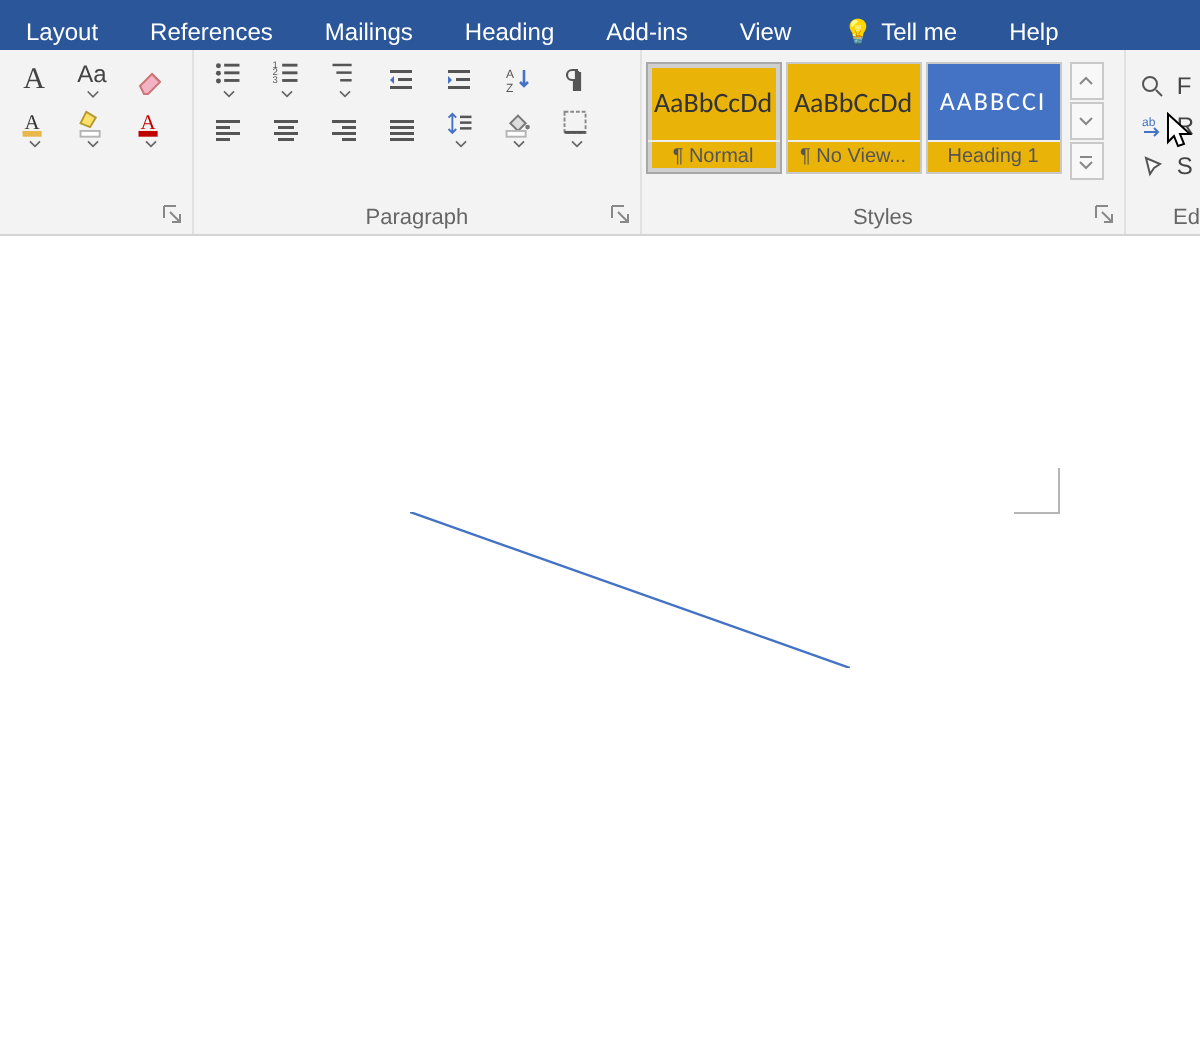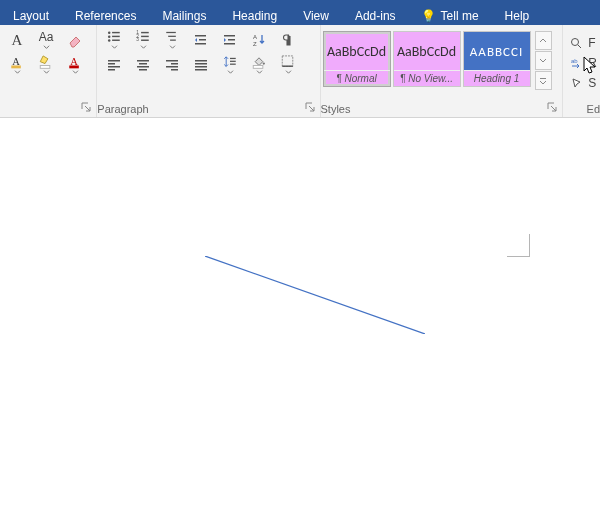--- a/index.html
+++ b/index.html
@@ -54,20 +54,21 @@
     cursor: pointer;
     padding: 0 2px;
   }
   .btn svg { display:block; }
   .dd { display:inline-flex; align-items:center;flex-direction:column; }
   .caret {
     width: 7px; height: 7px;
     margin-left:1px;
   }
   .group-label {
+    text-align: center;
     font-size: 11px;
     color: #666;
     position: absolute;
     bottom: 2px;
     left: 0; right: 0;
   }
   .launcher {
     position: absolute;
     right: 4px;
     bottom: 4px;
@@ -78,21 +79,21 @@
   .styles-gallery {
     display: flex;
     gap: 2px;
     padding: 2px;
     align-items: flex-start;
   }
   .style-item {
     width: 66px;
     height: 54px;
     border: 1px solid #c9c9c9;
-    background: #f0abfc;
+    background: #eab308;
     display: flex;
     flex-direction: column;
     cursor: pointer;
   }
   .style-item.selected { border: 1px solid #a8a8a8; box-shadow: inset 0 0 0 2px #cfcfcf; }
   .style-prev {
     flex:1;
     display:flex;
     align-items:center;
     justify-content:center;
@@ -104,21 +105,20 @@
   }
   .style-item.h1 .style-prev { background:#4472c4; color:#fff; font-size:13px; letter-spacing:1px;}
   .style-name {
     font-size: 10px;
     color:#555;
     text-align:center;
     padding: 2px 2px;
     border-top:1px solid #eee;
     white-space:nowrap;
     overflow:hidden;
-    font-style:italic;
   }
   .styles-scroll {
     width: 15px;
     display:flex;
     flex-direction:column;
     margin-left:2px;
   }
   .sbtn {
     width:15px; height:17px;
     border:1px solid #c9c9c9;
@@ -162,22 +162,22 @@
   }
 </style>
 </head>
 <body>
 
 <div class="tabs">
   <div class="tab">Layout</div>
   <div class="tab">References</div>
   <div class="tab">Mailings</div>
   <div class="tab">Heading</div>
+  <div class="tab">Add-ins</div>
   <div class="tab">View</div>
-  <div class="tab">Add-ins</div>
   <div class="tab"><span class="bulb">💡</span><span>Tell me</span></div>
   <div class="tab">Help</div>
 </div>
 
 <div class="ribbon">
 
   <div class="group" style="width:98px">
     <div class="group-rows">
       <div class="row">
         <span class="btn" style="font-family:'Times New Roman',serif;font-size:15px;color:#444;">A</span>

